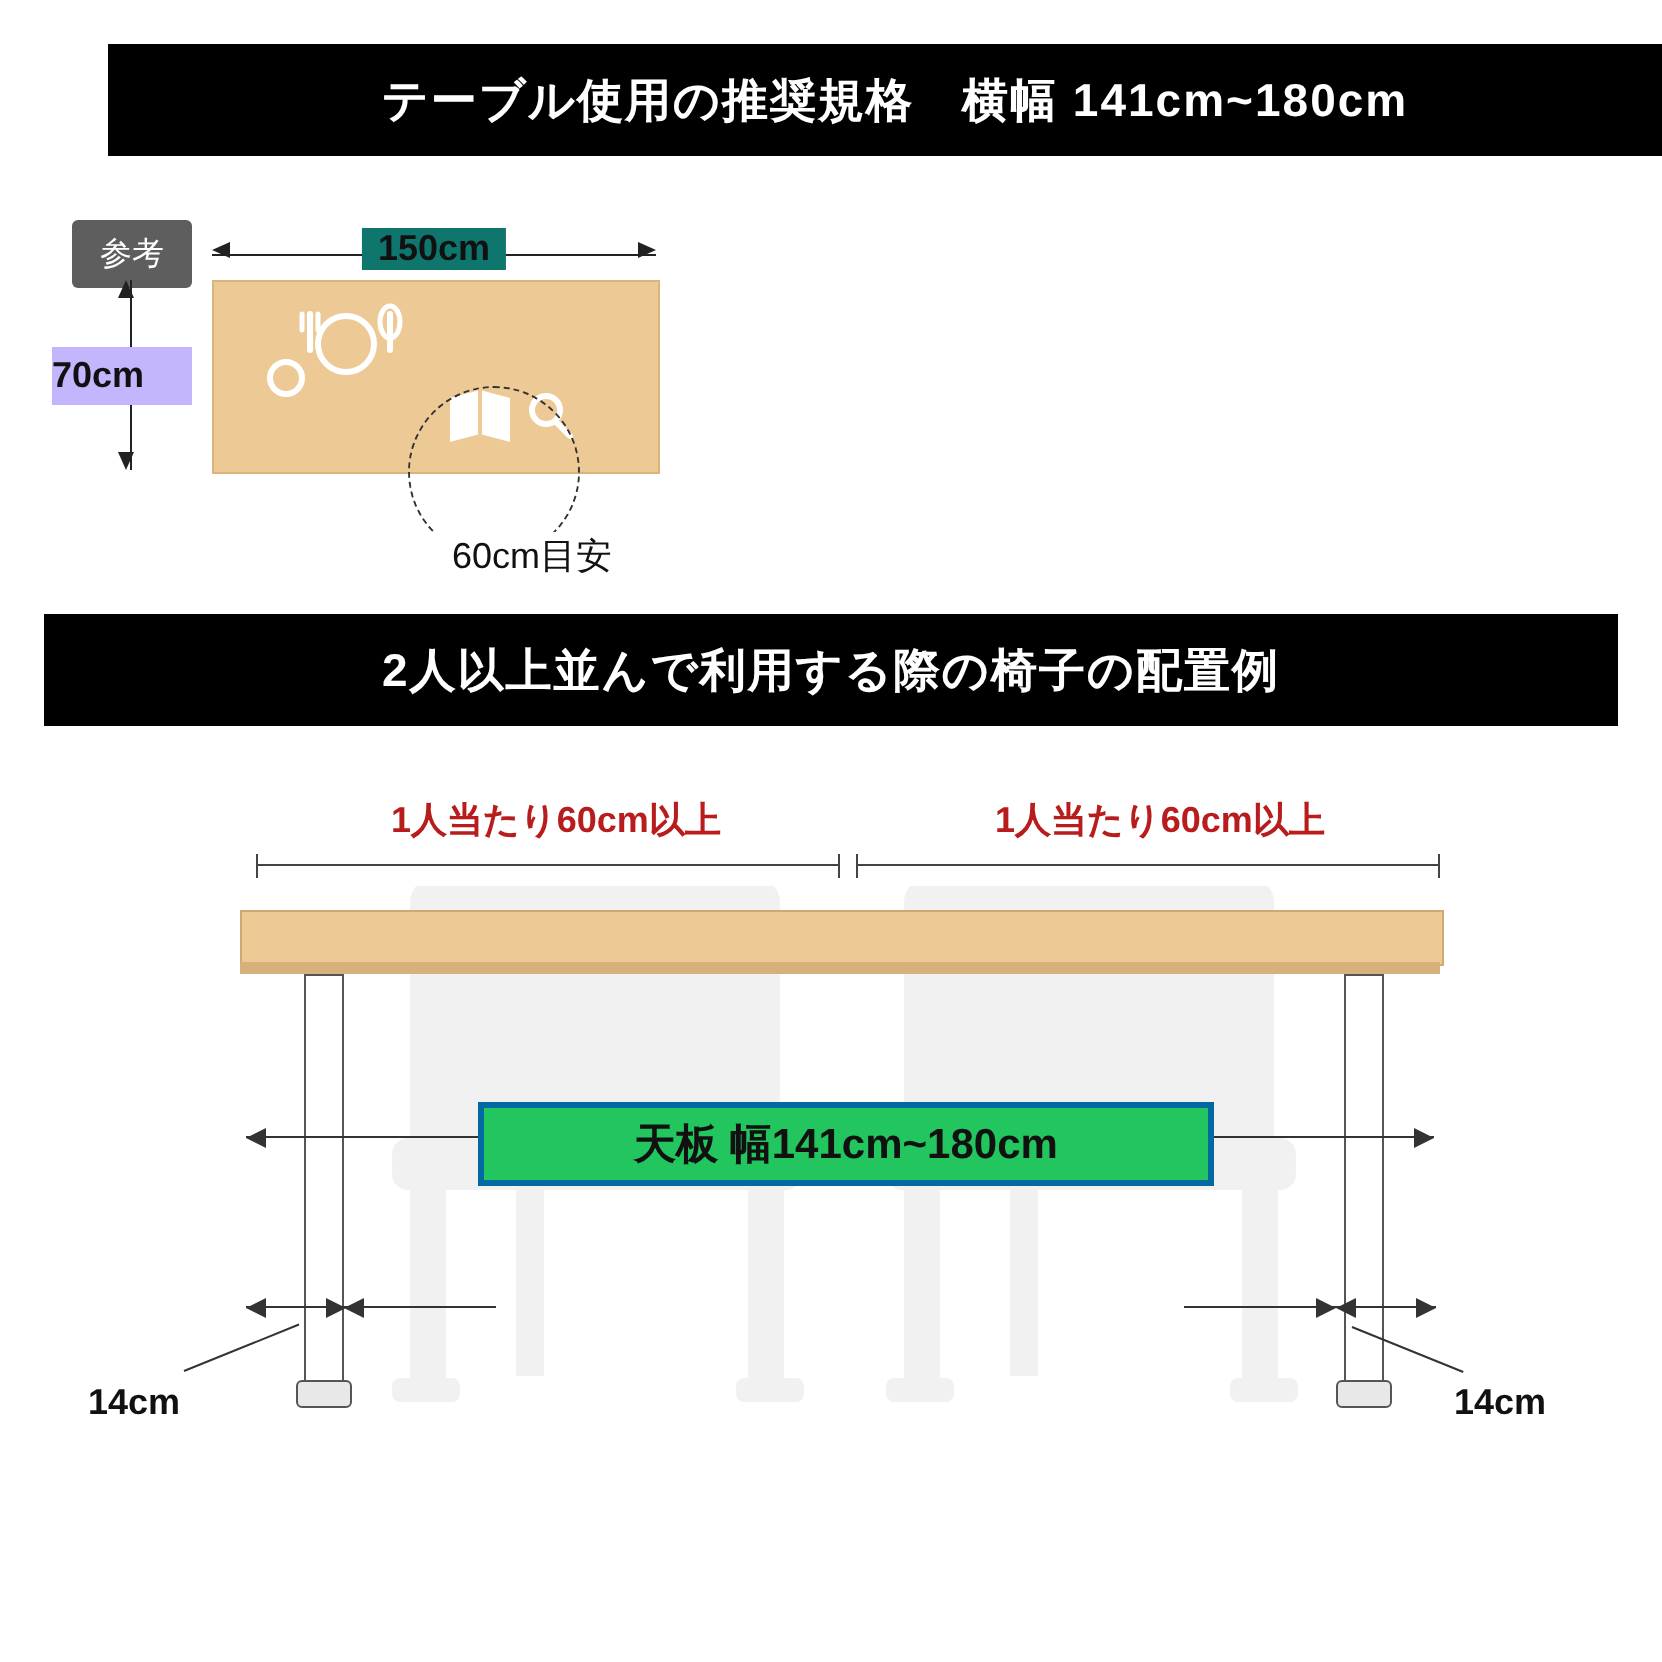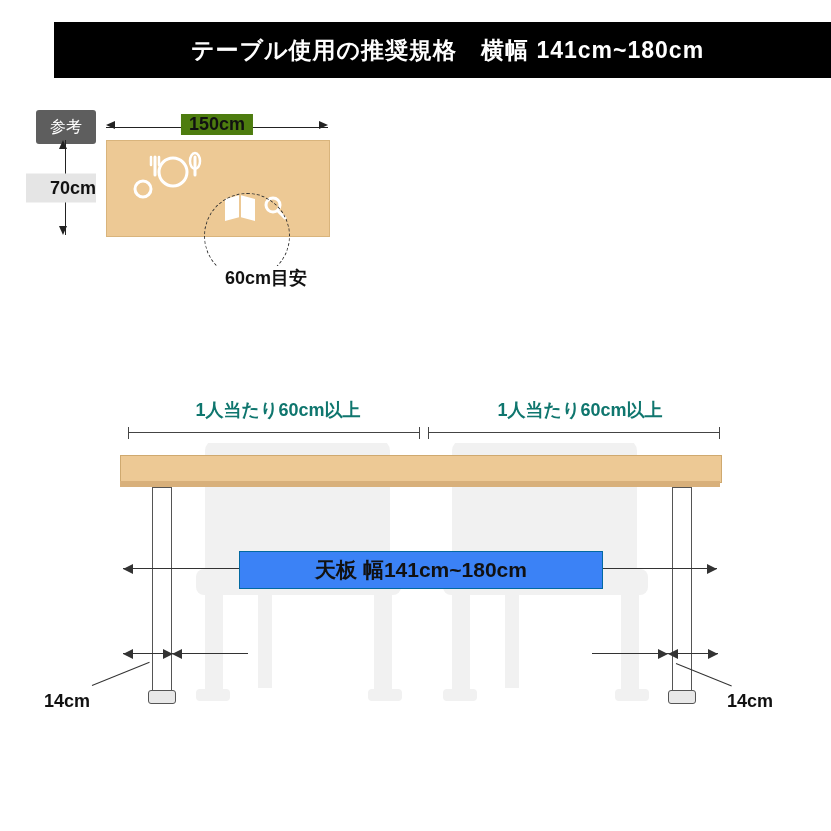--- a/index.html
+++ b/index.html
@@ -107,21 +107,21 @@
     border-top: 4px solid transparent;
     border-bottom: 4px solid transparent;
   }
   .dim-h .arrow-l { left: 0; border-right: 9px solid #222; }
   .dim-h .arrow-r { right: 0; border-left: 9px solid #222; }
   .dim-h .label {
     position: absolute;
     left: 50%;
     top: -4px;
     transform: translateX(-50%);
-    background: #4d7c0f;
+    background: #0f766e;
     padding: 0 8px;
     font-size: 18px;
     font-weight: bold;
     color: #111;
   }
 
   
   .dim-v {
     position: absolute;
     left: 56px;
@@ -143,46 +143,46 @@
     border-left: 4px solid transparent;
     border-right: 4px solid transparent;
   }
   .dim-v .arrow-t { top: 0; border-bottom: 9px solid #222; }
   .dim-v .arrow-b { bottom: 0; border-top: 9px solid #222; }
   .dim-v .label {
     position: absolute;
     left: -30px;
     top: 50%;
     transform: translateY(-50%);
-    background: #e5e5e5;
+    background: #c4b5fd;
     padding: 4px 0;
     font-size: 18px;
     font-weight: bold;
     width: 70px;
-    text-align: right;
+    text-align: left;
     color: #111;
   }
 
   .circle-dashed {
     position: absolute;
     left: 204px;
     top: 115px;
     width: 84px;
     height: 84px;
     border: 1px dashed #333;
     border-radius: 50%;
   }
   .circle-caption {
     position: absolute;
     left: 196px;
     top: 188px;
     width: 140px;
     text-align: center;
     font-size: 18px;
-    font-weight: bold;
+    font-weight: normal;
     background: #ffffff;
     color: #111;
   }
 
   .para-right {
     position: absolute;
     left: 366px;
     top: 40px;
     width: 430px;
     font-size: 18.5px;
@@ -197,21 +197,21 @@
     left: 0; top: 363px;
     width: 831px;
     height: 420px;
   }
 
   .top-dim-label {
     position: absolute;
     font-size: 18px;
     font-weight: bold;
     text-align: center;
-    color: #0f766e;
+    color: #b91c1c;
   }
   #label-left-60 { left: 128px; top: 35px; width: 300px; }
   #label-right-60 { left: 430px; top: 35px; width: 300px; }
 
   .hdim {
     position: absolute;
     height: 12px;
   }
   .hdim .line {
     position: absolute;
@@ -268,22 +268,22 @@
     background: #e8e8e8;
     border: 1px solid #555;
     border-radius: 3px;
   }
   #foot-left { left: 148px; top: 327px; }
   #foot-right { left: 668px; top: 327px; }
 
   
   .meas-box {
     position: absolute;
-    background: #3b82f6;
-    border: 1px solid #0369a1;
+    background: #22c55e;
+    border: 3px solid #0369a1;
     display: flex;
     align-items: center;
     justify-content: center;
     font-weight: bold;
     color: #111;
     z-index: 5;
   }
   #box-width {
     left: 239px;
     top: 188px;
@@ -401,20 +401,21 @@
         <circle cx="166" cy="64" r="7" fill="none" stroke="#ffffff" stroke-width="3"></circle>
         <path d="M171 70 L178 77" stroke="#ffffff" stroke-width="3" stroke-linecap="round"></path>
       </svg>
     </div>
 
     <div class="circle-dashed"></div>
     <div class="circle-caption">60cm目安</div>
 
   </div>
 
+  <div class="bar" id="bar-mid">2人以上並んで利用する際の椅子の配置例</div>
 
   <div class="sec2">
 
     <div class="top-dim-label" id="label-left-60">1人当たり60cm以上</div>
     <div class="top-dim-label" id="label-right-60">1人当たり60cm以上</div>
 
     <div class="hdim" id="dim-seat-left">
       <div class="cap-l"></div>
       <div class="line"></div>
       <div class="cap-r"></div>

